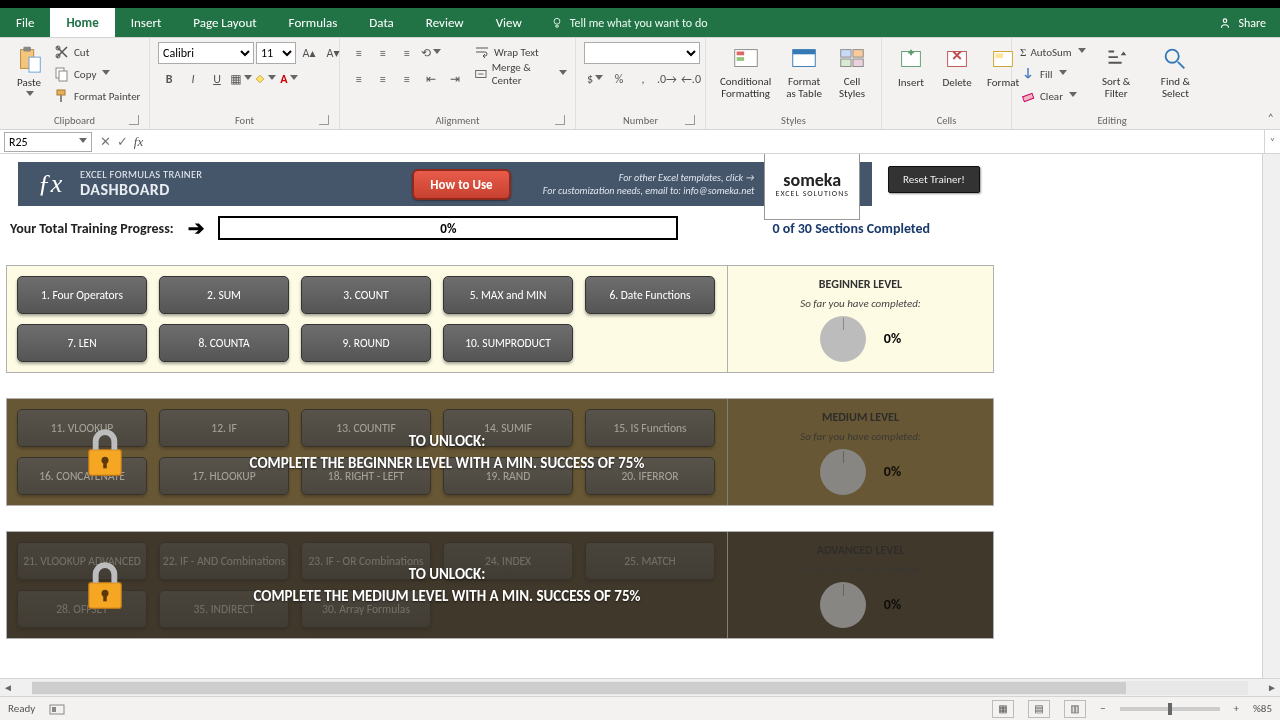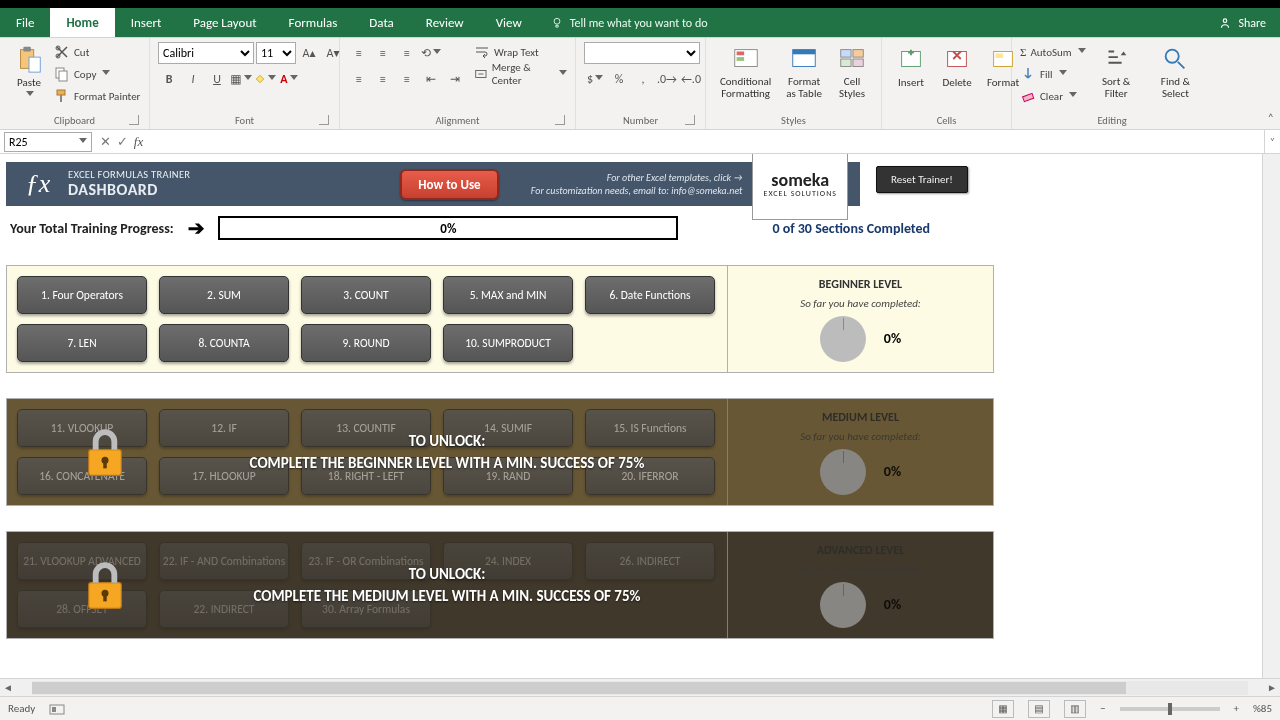--- a/index.html
+++ b/index.html
@@ -41,21 +41,21 @@
   .fb-icons { display: flex; gap: 6px; padding: 0 8px; color: #777; font-size: 13px; }
   .fx { font-style: italic; font-family: "Times New Roman", serif; font-size: 13px; color: #555; }
   .formula-input { flex: 1; height: 20px; border: none; font-size: 12px; padding: 0 4px; }
   .fbar-expand { width: 16px; text-align: center; color: #666; font-size: 10px; border-left: 1px solid #d4d4d4; height: 100%; display: flex; align-items: center; justify-content: center; }
 
   
   .sheet { position: absolute; top: 154px; left: 0; right: 0; bottom: 42px; background: #fff; overflow: hidden; }
   .sheet-inner { padding: 8px 6px 0 6px; }
 
   .dash-header { display: flex; align-items: stretch; height: 44px; gap: 0; }
-  .dash-left { background: #45566b; flex: 0 0 854px; display: flex; align-items: center; padding: 0 12px; gap: 10px; position: relative; }
+  .dash-left { background: #45566b; flex: 0 0 854px; display: flex; align-items: center; padding: 0 12px; gap: 10px; position: relative; margin-left: 12px; }
   .fxlogo { width: 40px; height: 40px; color: #fff; font-family: "Times New Roman", serif; font-style: italic; font-size: 26px; display: flex; align-items: center; justify-content: center; }
   .dash-titles { color: #e9edf2; display: flex; flex-direction: column; line-height: 1.1; }
   .dash-sub { font-size: 10.5px; letter-spacing: 0.3px; }
   .dash-main { font-size: 16px; font-weight: 700; letter-spacing: 0.5px; }
   .howto { background: linear-gradient(#e85c4a,#c7402f); color: #fff; border: 2px solid #8d2a1d; border-radius: 6px; padding: 6px 16px; font-size: 13px; font-weight: 600; box-shadow: 0 1px 2px rgba(0,0,0,.4); margin-left: 200px; }
   .dash-right-text { color: #dfe5ec; font-size: 10px; font-style: italic; text-align: right; line-height: 1.3; margin-left: auto; }
   .someka { background: #fff; color: #222; font-weight: 700; font-size: 18px; padding: 22px 10px; border: 1px solid #999; display: flex; flex-direction: column; align-items: center; line-height: 1; }
   .someka small { font-size: 8px; font-weight: 400; letter-spacing: 1px; }
   .reset { background: #333; color: #eee; font-size: 11px; padding: 6px 14px; border: 1px solid #111; border-radius: 2px; margin-left: 16px; align-self: flex-start; margin-top: 4px; box-shadow: 1px 1px 2px rgba(0,0,0,.4); }
 
@@ -457,23 +457,23 @@
         </div>
       </div>
     </div>
 
     <div class="level-block advanced">
       <div class="buttons-area">
           <div class="trainer-btn">21. VLOOKUP ADVANCED</div>
           <div class="trainer-btn">22. IF - AND Combinations</div>
           <div class="trainer-btn">23. IF - OR Combinations</div>
           <div class="trainer-btn">24. INDEX</div>
-          <div class="trainer-btn">26. INDIRECT</div>
+          <div class="trainer-btn">25. MATCH</div>
           <div class="trainer-btn">28. OFFSET</div>
-          <div class="trainer-btn">22. INDIRECT</div>
+          <div class="trainer-btn">35. INDIRECT</div>
           <div class="trainer-btn">30. Array Formulas</div>
         </div>
       <div class="level-side">
         <div class="level-title">ADVANCED LEVEL</div>
         <div class="level-sub">So far you have completed:</div>
         <div class="level-side-row">
           <div class="pie"></div>
           <div class="level-pct">0%</div>
         </div>
       </div>

